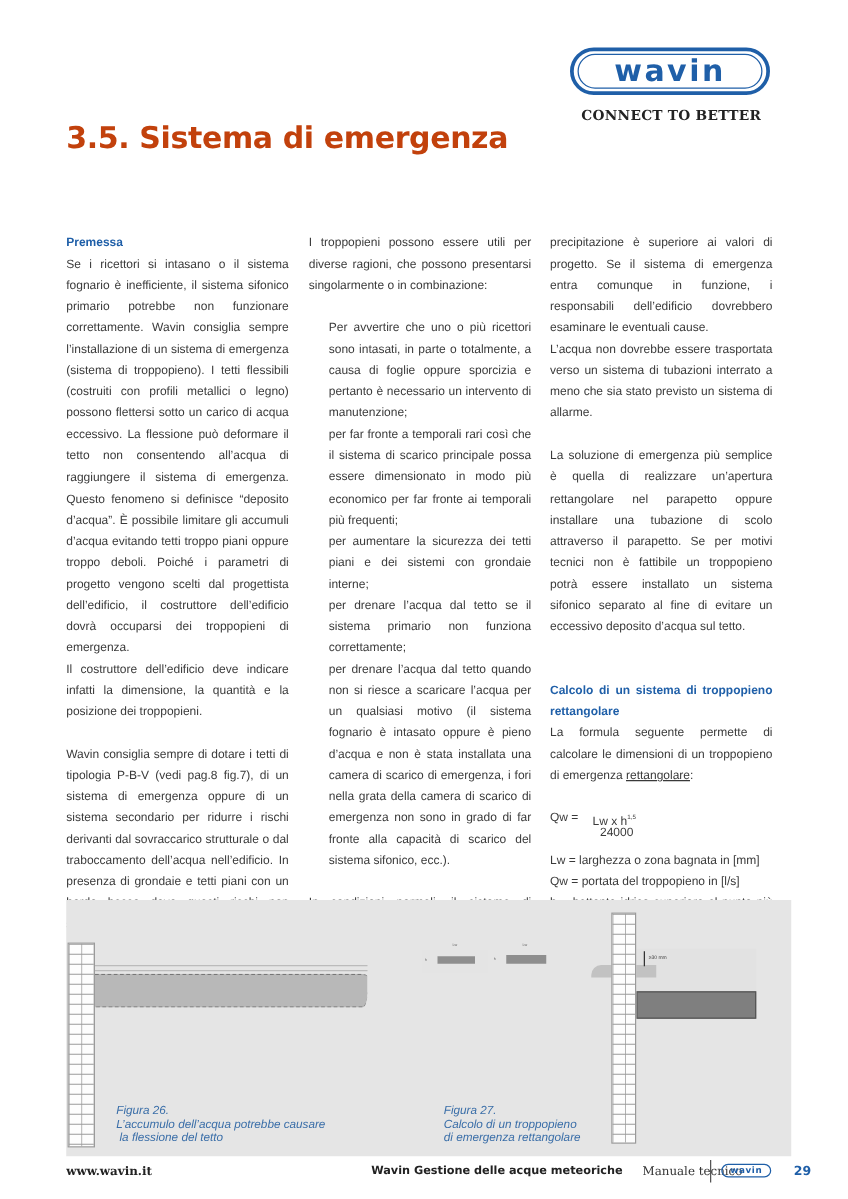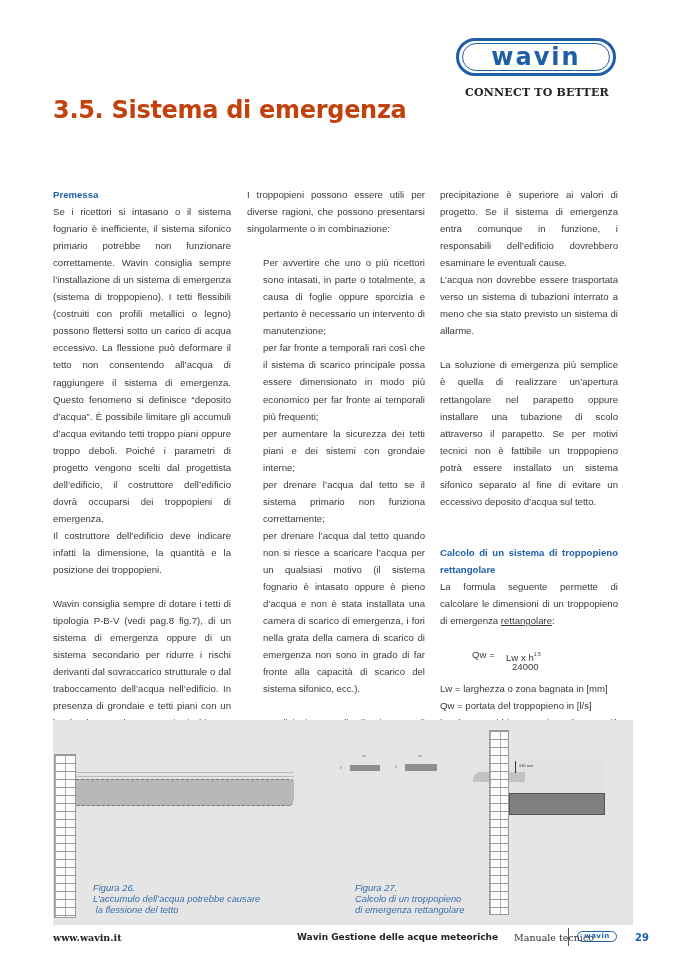--- a/index.html
+++ b/index.html
@@ -16,21 +16,21 @@
     .col { position: absolute; top: 186px; width: 178px; font-size: 9.6px; line-height: 17.05px; color: #3a3a3a; text-align: justify; }
     .col1 { left: 53px; }
     .col2 { left: 247px; }
     .col3 { left: 440px; }
     .col p { margin: 0; }
     .col .sp { height: 17px; }
     .col .indent { padding-left: 16px; }
     .heading { font-weight: bold; color: #1f5fa8; font-size: 9.6px; }
     .underline { text-decoration: underline; }
 
-    .formula { position: relative; height: 34px; margin-left: 32px; }
+    .formula { position: relative; height: 34px; }
     .formula .lhs { position: absolute; left: 0; top: 0; }
     .formula .num { position: absolute; left: 34px; top: 0; }
     .formula .num sup { font-size: 5px; vertical-align: 5px; }
     .formula .den { position: absolute; left: 40px; top: 12px; }
 
     .figures { position: absolute; left: 53px; top: 720px; width: 580px; height: 205px; background: #e5e5e5; }
 
     .wall { position: absolute; background-color: #fdfdfd; border: 1px solid #9a9a9a;
       background-image:
         linear-gradient(#9a9a9a 1px, transparent 1px),

